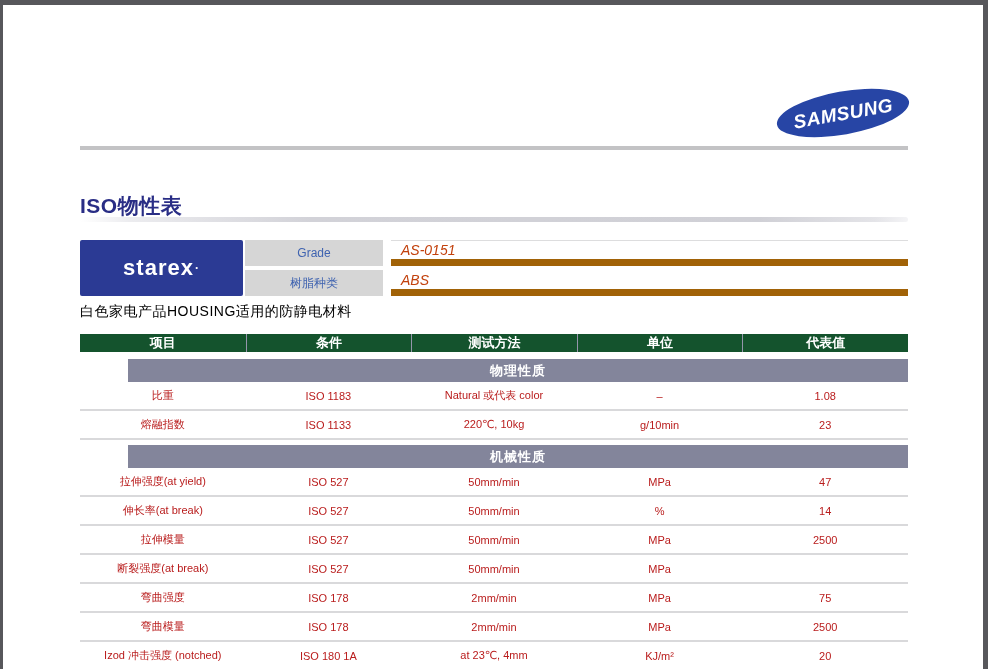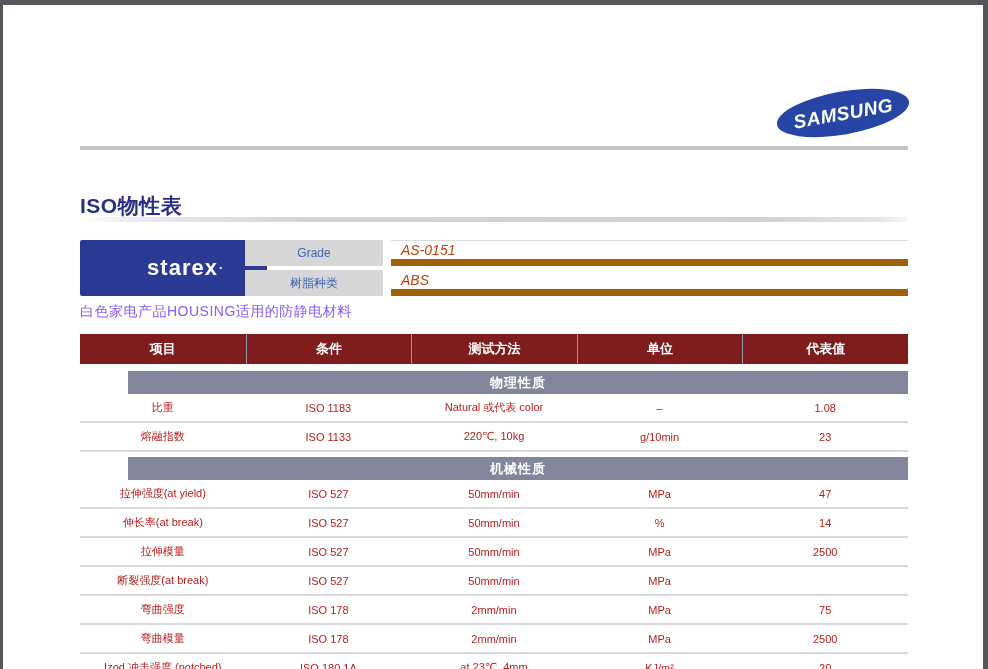--- a/index.html
+++ b/index.html
@@ -24,40 +24,40 @@
   }
   .title-rule{
     position:absolute;left:77px;top:212px;width:828px;height:5px;border-radius:3px;
     background:linear-gradient(to right,#ffffff 0%,#ececef 6%,#d2d2d8 28%,#d0d0d6 82%,#e4e4e8 96%,#f4f4f6 100%);
   }
   
   .brand-row{position:absolute;left:77px;top:235px;width:828px;height:56px;}
   .starex-box{
     position:absolute;left:0;top:0;width:163px;height:56px;background:#2B3A94;border-radius:2px;
     display:flex;align-items:center;justify-content:center;
-    color:#ffffff;font-size:22px;font-weight:bold;letter-spacing:1px;padding-left:24px;
+    color:#ffffff;font-size:22px;font-weight:bold;letter-spacing:1px;
   }
   .starex-box .tm-dot{font-size:12px;vertical-align:10px;margin-left:1px;}
   .info-rows{position:absolute;left:165px;top:0;width:663px;height:56px;
     display:flex;flex-direction:column;justify-content:space-between;}
   .info-row{height:26px;display:flex;}
   .info-label{
     width:138px;background:#D6D6D6;color:#3F63B0;font-size:12px;
     display:flex;align-items:center;justify-content:center;flex:none;
   }
   .info-value{
     flex:1;margin-left:8px;display:flex;align-items:center;padding-left:10px;
     color:#c2410c;font-size:14px;border-bottom:7px solid #a16207;font-style:italic;
   }
   .info-row:first-child .info-value{border-top:1px solid #DDDDDE;}
   
-  .description{position:absolute;left:77px;top:298px;font-size:14px;color:#8b5cf6;letter-spacing:0.5px;}
+  .description{position:absolute;left:77px;top:298px;font-size:14px;color:#000000;letter-spacing:0.5px;}
   
   .prop-table{position:absolute;left:77px;top:329px;width:828px;}
-  .thead{height:30px;background:#7f1d1d;display:flex;}
+  .thead{height:18px;background:#14532d;display:flex;}
   .th{
     width:20%;box-sizing:border-box;display:flex;align-items:center;justify-content:center;
     color:#ffffff;font-size:13px;font-weight:bold;
   }
   .th + .th{border-left:1px solid #9495AB;}
   .tbody{margin-top:7px;}
   .section-band{
     height:23px;background:#83859B;color:#ffffff;font-size:13px;font-weight:bold;
     display:flex;align-items:center;justify-content:center;letter-spacing:1px;margin-left:48px;
   }

